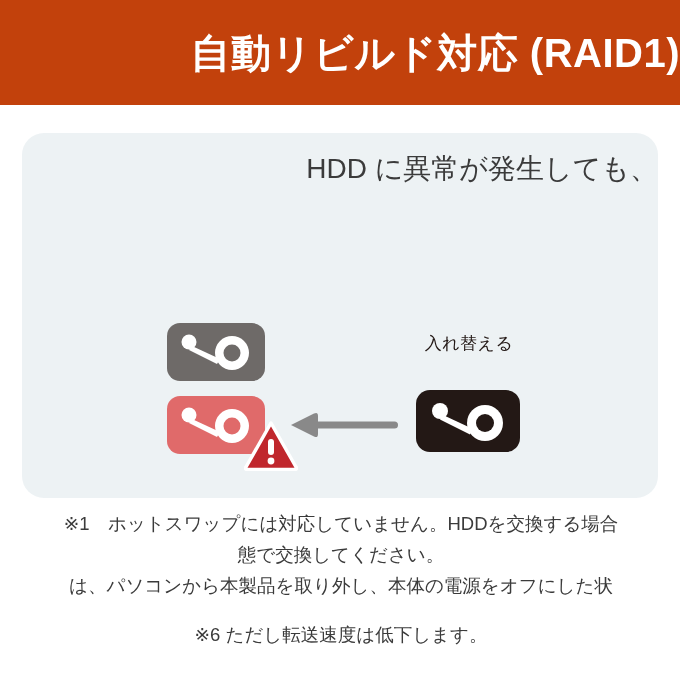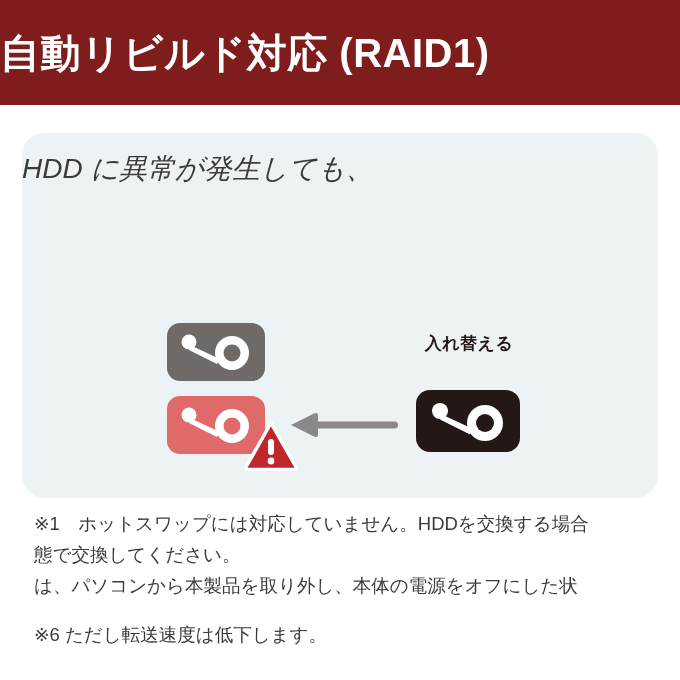--- a/index.html
+++ b/index.html
@@ -15,24 +15,24 @@
     position: relative;
   }
 
   
   .header {
     position: absolute;
     left: 0;
     top: 0;
     width: 680px;
     height: 105px;
-    background: #7f1d1d;
+    background: #c2410c;
     display: flex;
     align-items: center;
-    justify-content: flex-start;
+    justify-content: flex-end;
   }
   .header-title {
     color: #ffffff;
     font-size: 40px;
     font-weight: bold;
     letter-spacing: 0.5px;
     line-height: 1;
     white-space: nowrap;
   }
 
@@ -46,23 +46,22 @@
     background: #edf2f4;
     border-radius: 22px;
   }
 
   
   .headline {
     position: absolute;
     left: 0;
     top: 14px;
     width: 636px;
-    text-align: left;
+    text-align: right;
     color: #3b3b3b;
-    font-style: italic;
   }
   .hl-line {
     font-size: 28px;
     line-height: 43px;
     white-space: nowrap;
   }
   .hl-gap {
     height: 16px;
   }
   .note-mark {
@@ -132,32 +131,33 @@
 
   
   .swap-label {
     position: absolute;
     left: 385px;
     top: 200px;
     width: 124px;
     text-align: center;
     color: #231815;
     font-size: 17px;
-    font-weight: bold;
+    font-weight: normal;
     line-height: 22px;
     letter-spacing: 0.5px;
   }
 
   
   .footnotes {
     position: absolute;
     left: 34px;
     top: 508px;
     width: 614px;
     color: #3b3b3b;
+    text-align: center;
   }
   .fn-block {
     font-size: 18.5px;
     line-height: 31px;
   }
   .fn-line {
     white-space: nowrap;
   }
   .fn-spacer {
     height: 18px;

